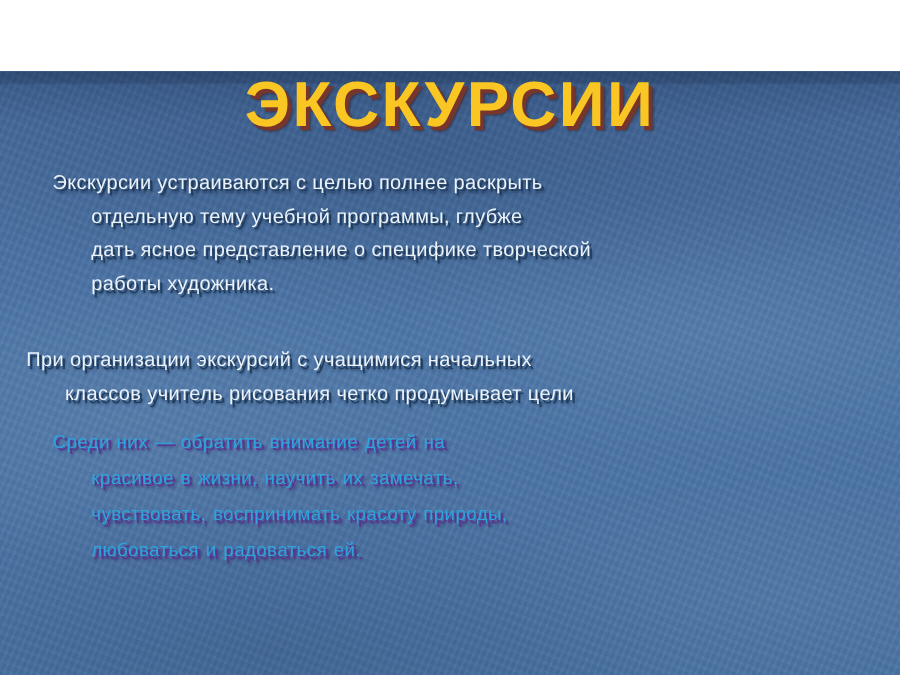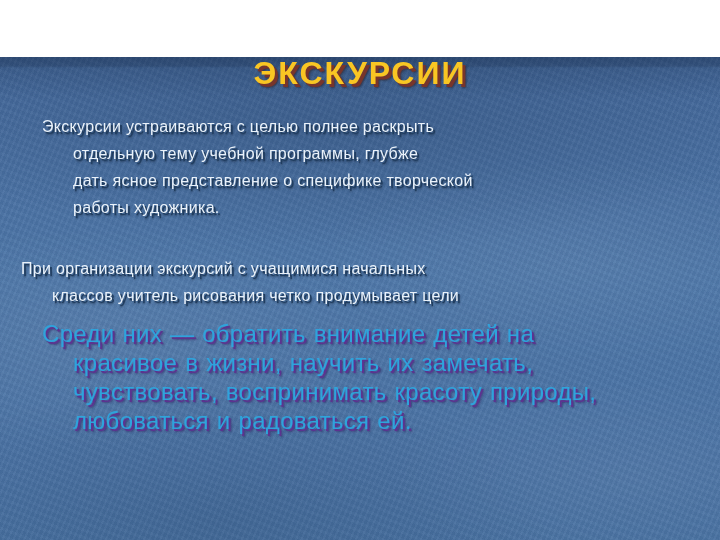--- a/index.html
+++ b/index.html
@@ -39,21 +39,21 @@
         rgba(10,25,50,0.035) 2px, rgba(10,25,50,0.035) 5px),
       repeating-linear-gradient(21deg,
         rgba(255,255,255,0.020) 0px, rgba(255,255,255,0.020) 3px,
         rgba(10,25,50,0.025) 3px, rgba(10,25,50,0.025) 7px),
       
       linear-gradient(180deg, #44689A 0%, #4E77A8 40%, #4B73A4 75%, #46709F 100%);
   }
   .title {
     margin-top: 57px;
     text-align: center;
-    font-size: 32px;
+    font-size: 51px;
     font-weight: bold;
     letter-spacing: 2px;
     line-height: 1.05;
     color: var(--title-fill);
     text-shadow: 3px 3px 0 var(--title-shadow), 4px 4px 2px rgba(40,15,10,0.45);
   }
   .para {
     margin-left: 42px;
     margin-right: 30px;
     letter-spacing: 0.3px;
@@ -64,21 +64,21 @@
     font-size: 16px;
     line-height: 27px;
     color: var(--body-fill);
     text-shadow: 2px 2px 0 var(--body-shadow), 2px 3px 2px rgba(14,28,48,0.55);
   }
   .para-1 { margin-top: 22px; }
   .para-2 { margin-top: 34px; margin-left: 21px; }
   .para-2 .line:nth-child(3) { margin-top: 6px; word-spacing: 6px; }
   .para-accent {
     margin-top: 10px;
-    font-size: 24px;
+    font-size: 15px;
     line-height: 29px;
     word-spacing: 1px;
     color: var(--accent-fill);
     text-shadow: 2px 2px 0 var(--accent-shadow), 3px 3px 2px rgba(50,25,90,0.55);
   }
 </style>
 </head>
 <body>
 
 <div class="slide">

